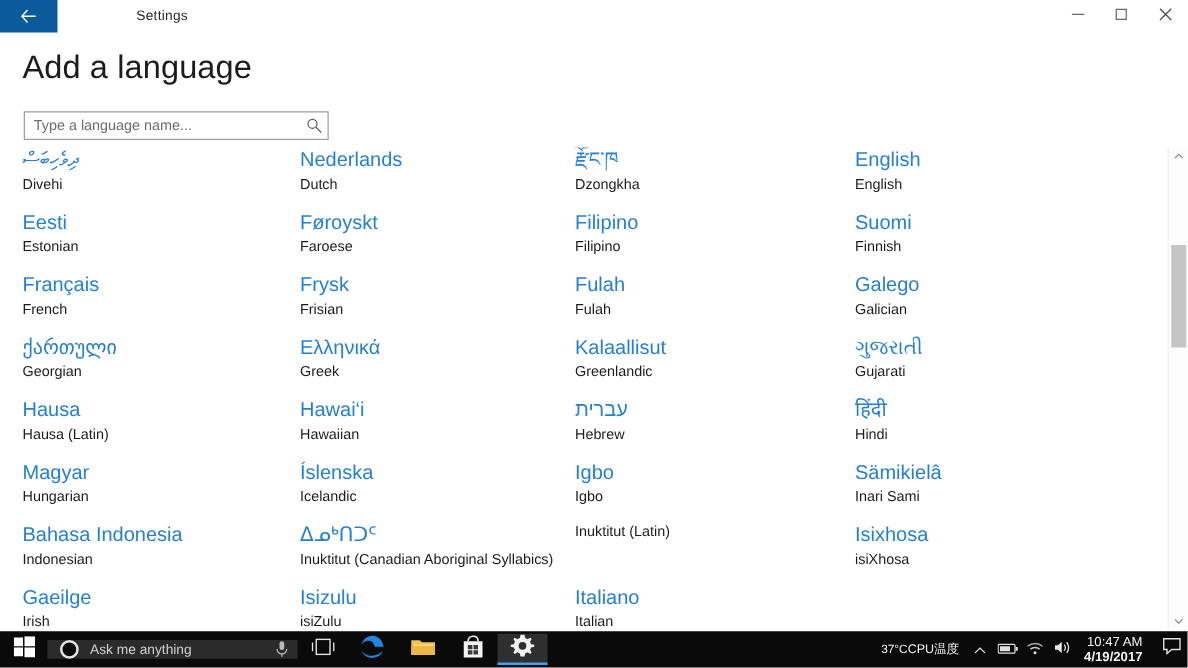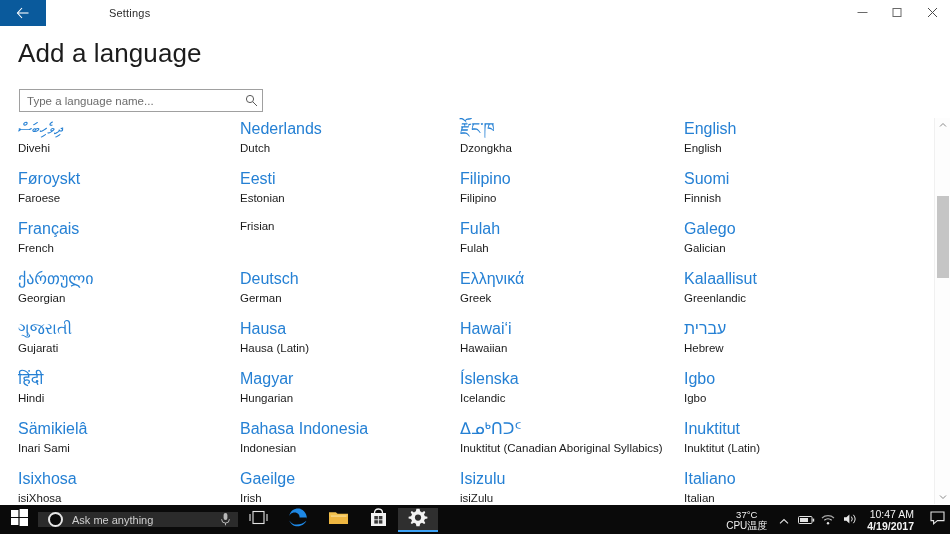--- a/index.html
+++ b/index.html
@@ -214,21 +214,21 @@
     background: #3da2f5;
   }
 
   #tray {
     margin-left: auto;
     display: flex;
     align-items: stretch;
   }
   #cpu-temp {
     display: flex;
-    flex-direction: column;
+    flex-direction: row;
     align-items: center;
     justify-content: center;
     padding: 0 6px;
     color: #f2f2f2;
     cursor: pointer;
     line-height: 11px;
   }
   #cpu-temp .t1 { font-size: 9.5px; }
   #cpu-temp .t2 { font-size: 10px; }
 
@@ -321,59 +321,56 @@
       </div>
       <div class="lang-item">
         <div class="lang-native">རྫོང་ཁ</div>
         <div class="lang-english">Dzongkha</div>
       </div>
       <div class="lang-item">
         <div class="lang-native">English</div>
         <div class="lang-english">English</div>
       </div>
       <div class="lang-item">
+        <div class="lang-native">Eesti</div>
+        <div class="lang-english">Estonian</div>
+      </div>
+      <div class="lang-item">
         <div class="lang-native">Føroyskt</div>
         <div class="lang-english">Faroese</div>
       </div>
       <div class="lang-item">
-        <div class="lang-native">Eesti</div>
-        <div class="lang-english">Estonian</div>
-      </div>
-      <div class="lang-item">
         <div class="lang-native">Filipino</div>
         <div class="lang-english">Filipino</div>
       </div>
       <div class="lang-item">
         <div class="lang-native">Suomi</div>
         <div class="lang-english">Finnish</div>
       </div>
       <div class="lang-item">
         <div class="lang-native">Français</div>
         <div class="lang-english">French</div>
       </div>
       <div class="lang-item">
+        <div class="lang-native">Frysk</div>
         <div class="lang-english">Frisian</div>
       </div>
       <div class="lang-item">
         <div class="lang-native">Fulah</div>
         <div class="lang-english">Fulah</div>
       </div>
       <div class="lang-item">
         <div class="lang-native">Galego</div>
         <div class="lang-english">Galician</div>
       </div>
       <div class="lang-item">
         <div class="lang-native">ქართული</div>
         <div class="lang-english">Georgian</div>
       </div>
       <div class="lang-item">
-        <div class="lang-native">Deutsch</div>
-        <div class="lang-english">German</div>
-      </div>
-      <div class="lang-item">
         <div class="lang-native">Ελληνικά</div>
         <div class="lang-english">Greek</div>
       </div>
       <div class="lang-item">
         <div class="lang-native">Kalaallisut</div>
         <div class="lang-english">Greenlandic</div>
       </div>
       <div class="lang-item">
         <div class="lang-native">ગુજરાતી</div>
         <div class="lang-english">Gujarati</div>
@@ -412,21 +409,20 @@
       </div>
       <div class="lang-item">
         <div class="lang-native">Bahasa Indonesia</div>
         <div class="lang-english">Indonesian</div>
       </div>
       <div class="lang-item">
         <div class="lang-native">ᐃᓄᒃᑎᑐᑦ</div>
         <div class="lang-english">Inuktitut (Canadian Aboriginal Syllabics)</div>
       </div>
       <div class="lang-item">
-        <div class="lang-native">Inuktitut</div>
         <div class="lang-english">Inuktitut (Latin)</div>
       </div>
       <div class="lang-item">
         <div class="lang-native">Isixhosa</div>
         <div class="lang-english">isiXhosa</div>
       </div>
       <div class="lang-item">
         <div class="lang-native">Gaeilge</div>
         <div class="lang-english">Irish</div>
       </div>

